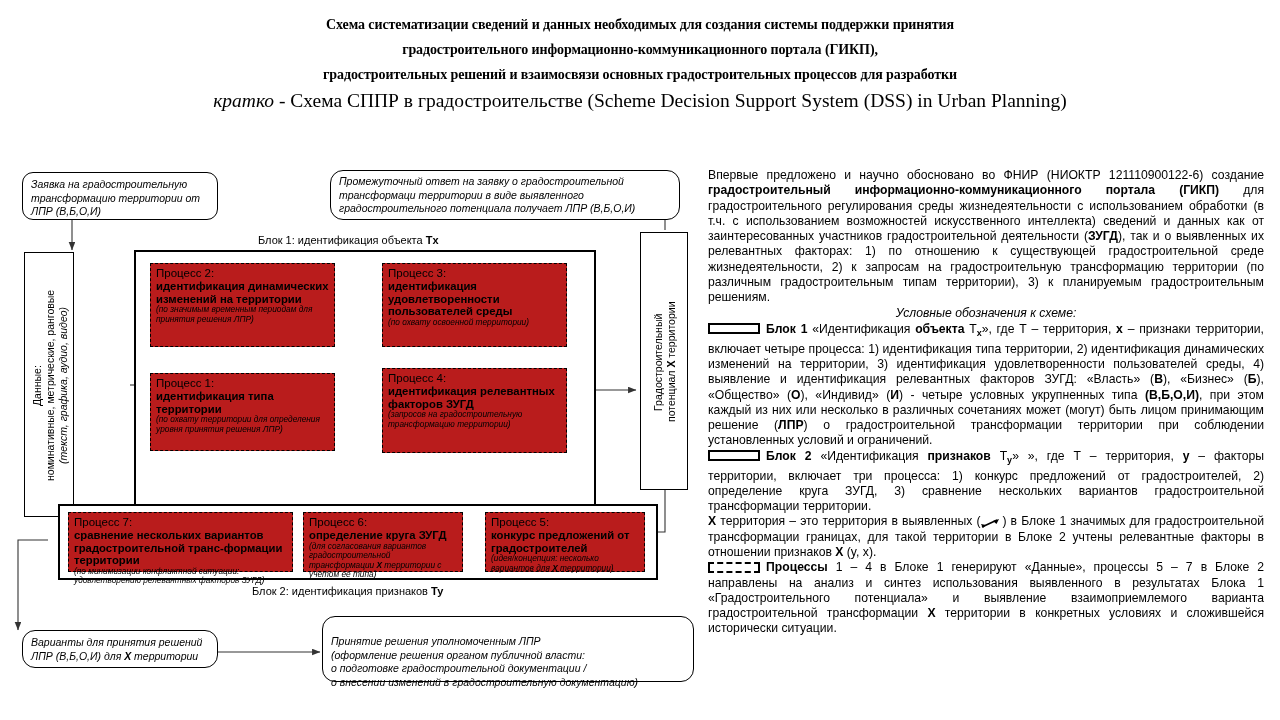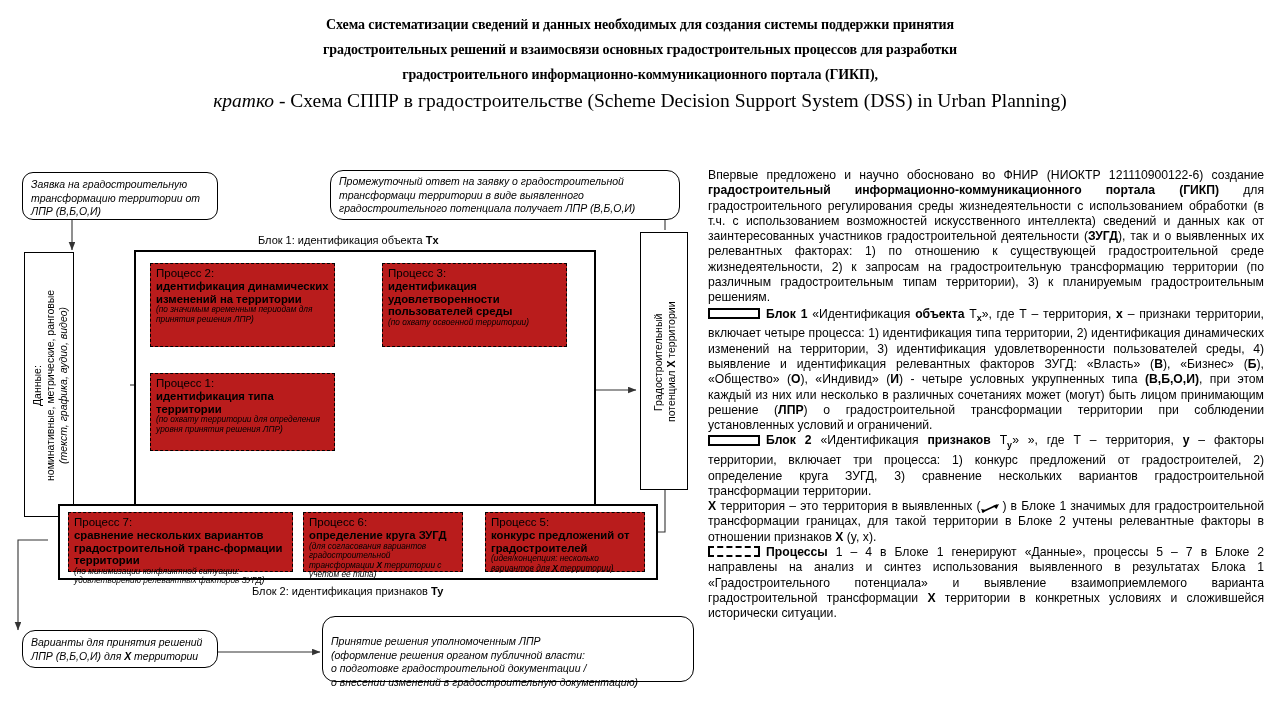--- a/index.html
+++ b/index.html
@@ -57,22 +57,22 @@
   .legend-dash { display:inline-block; width:52px; height:11px; border:2px dashed #000;
                  vertical-align:middle; margin-right:6px; position:relative; top:-1px; }
   .sub { font-size:9px; vertical-align:sub; }
   .arrow-gl { display:inline-block; width:22px; height:12px; vertical-align:middle; position:relative; top:1px;}
 </style>
 </head>
 <body>
 
 <div id="title-block">
   <div class="tline">Схема систематизации сведений и данных необходимых для создания системы поддержки принятия</div>
+  <div class="tline">градостроительного  информационно-коммуникационного портала (ГИКП),</div>
   <div class="tline">градостроительных решений и взаимосвязи основных градостроительных  процессов для разработки</div>
-  <div class="tline">градостроительного  информационно-коммуникационного портала (ГИКП),</div>
   <div class="tline4" style="font-family:&quot;Liberation Serif&quot;, serif;">
     <span class="ital">кратко</span><span> - Схема СППР в градостроительстве (Scheme Decision Support System (DSS) in Urban Planning)</span>
   </div>
 </div>
 
 <div id="diagram">
 
   <svg width="706" height="545" style="position:absolute;left:0;top:0;">
     <defs>
       <marker id="ah" markerWidth="9" markerHeight="9" refX="7.2" refY="3" orient="auto" markerUnits="strokeWidth">
@@ -161,20 +161,25 @@
     <div class="p-b">идентификация удовлетворенности пользователей среды</div>
     <div class="p-n">(по охвату освоенной территории)</div>
   </div>
 
   <div class="proc" style="left:150px; top:213px; width:185px; height:78px;">
     <div class="p-h">Процесс 1:</div>
     <div class="p-b">идентификация типа территории</div>
     <div class="p-n">(по охвату территории для определения уровня принятия решения ЛПР)</div>
   </div>
 
+  <div class="proc" style="left:382px; top:208px; width:185px; height:85px;">
+    <div class="p-h">Процесс 4:</div>
+    <div class="p-b">идентификация релевантных факторов ЗУГД</div>
+    <div class="p-n">(запросов на градостроительную трансформацию территории)</div>
+  </div>
 
   <div class="thickblock" style="left:58px; top:344px; width:600px; height:76px;"></div>
 
   <div class="proc" style="left:68px; top:352px; width:225px; height:60px;">
     <div class="p-h">Процесс 7:</div>
     <div class="p-b">сравнение нескольких вариантов градостроительной транс-формации территории</div>
     <div class="p-n">(по минимизации конфликтной ситуации: удовлетворению релевантных факторов ЗУГД)</div>
   </div>
 
   <div class="proc" style="left:303px; top:352px; width:160px; height:60px;">
@@ -209,20 +214,21 @@
     <span>о внесении изменений в градостроительную документацию)</span>
   </div>
 </div>
 
 <div id="right-col">
 
   <p>
     <span>Впервые предложено и научно обосновано во ФНИР (НИОКТР 121110900122-6) создание </span><b>градостроительный информационно-коммуникационного портала (ГИКП)</b><span> для градостроительного регулирования среды жизнедеятельности с использованием обработки (в т.ч. с использованием возможностей  искусственного интеллекта) сведений и данных как от заинтересованных участников градостроительной деятельности (</span><b>ЗУГД</b><span>), так и о выявленных их релевантных факторах: 1) по отношению к существующей градостроительной среде жизнедеятельности, 2) к запросам на градостроительную трансформацию территории (по различным градостроительным типам территории),  3) к планируемым градостроительным решениям.</span>
   </p>
 
+  <p class="center-it">Условные обозначения  к схеме:</p>
 
   <p style="margin-top:1px;">
     <span class="legend-sq"></span><b>Блок 1</b><span> «Идентификация </span><b>объекта</b><span> Т</span><b class="sub">x</b><span>», где Т – территория, </span><b>x</b><span> – признаки территории, включает четыре процесса: 1) идентификация типа территории, 2) идентификация динамических изменений на территории, 3) идентификация удовлетворенности пользователей среды, 4) выявление и идентификация релевантных факторов ЗУГД: «Власть» (</span><b>В</b><span>), «Бизнес» (</span><b>Б</b><span>), «Общество» (</span><b>О</b><span>), «Индивид» (</span><b>И</b><span>) - четыре условных укрупненных типа </span><b>(В,Б,О,И)</b><span>, при этом каждый из них или несколько в различных сочетаниях может (могут) быть лицом принимающим решение (</span><b>ЛПР</b><span>) о градостроительной трансформации территории при соблюдении установленных условий и ограничений.</span>
   </p>
 
   <p>
     <span class="legend-sq"></span><b>Блок 2</b><span> «Идентификация </span><b>признаков</b><span> Т</span><b class="sub">y</b><span>» », где Т – территория, </span><b>y</b><span> – факторы территории,  включает три процесса: 1) конкурс предложений от градостроителей, 2) определение круга ЗУГД, 3) сравнение нескольких вариантов градостроительной трансформации территории.</span>
   </p>
 
   <p>

